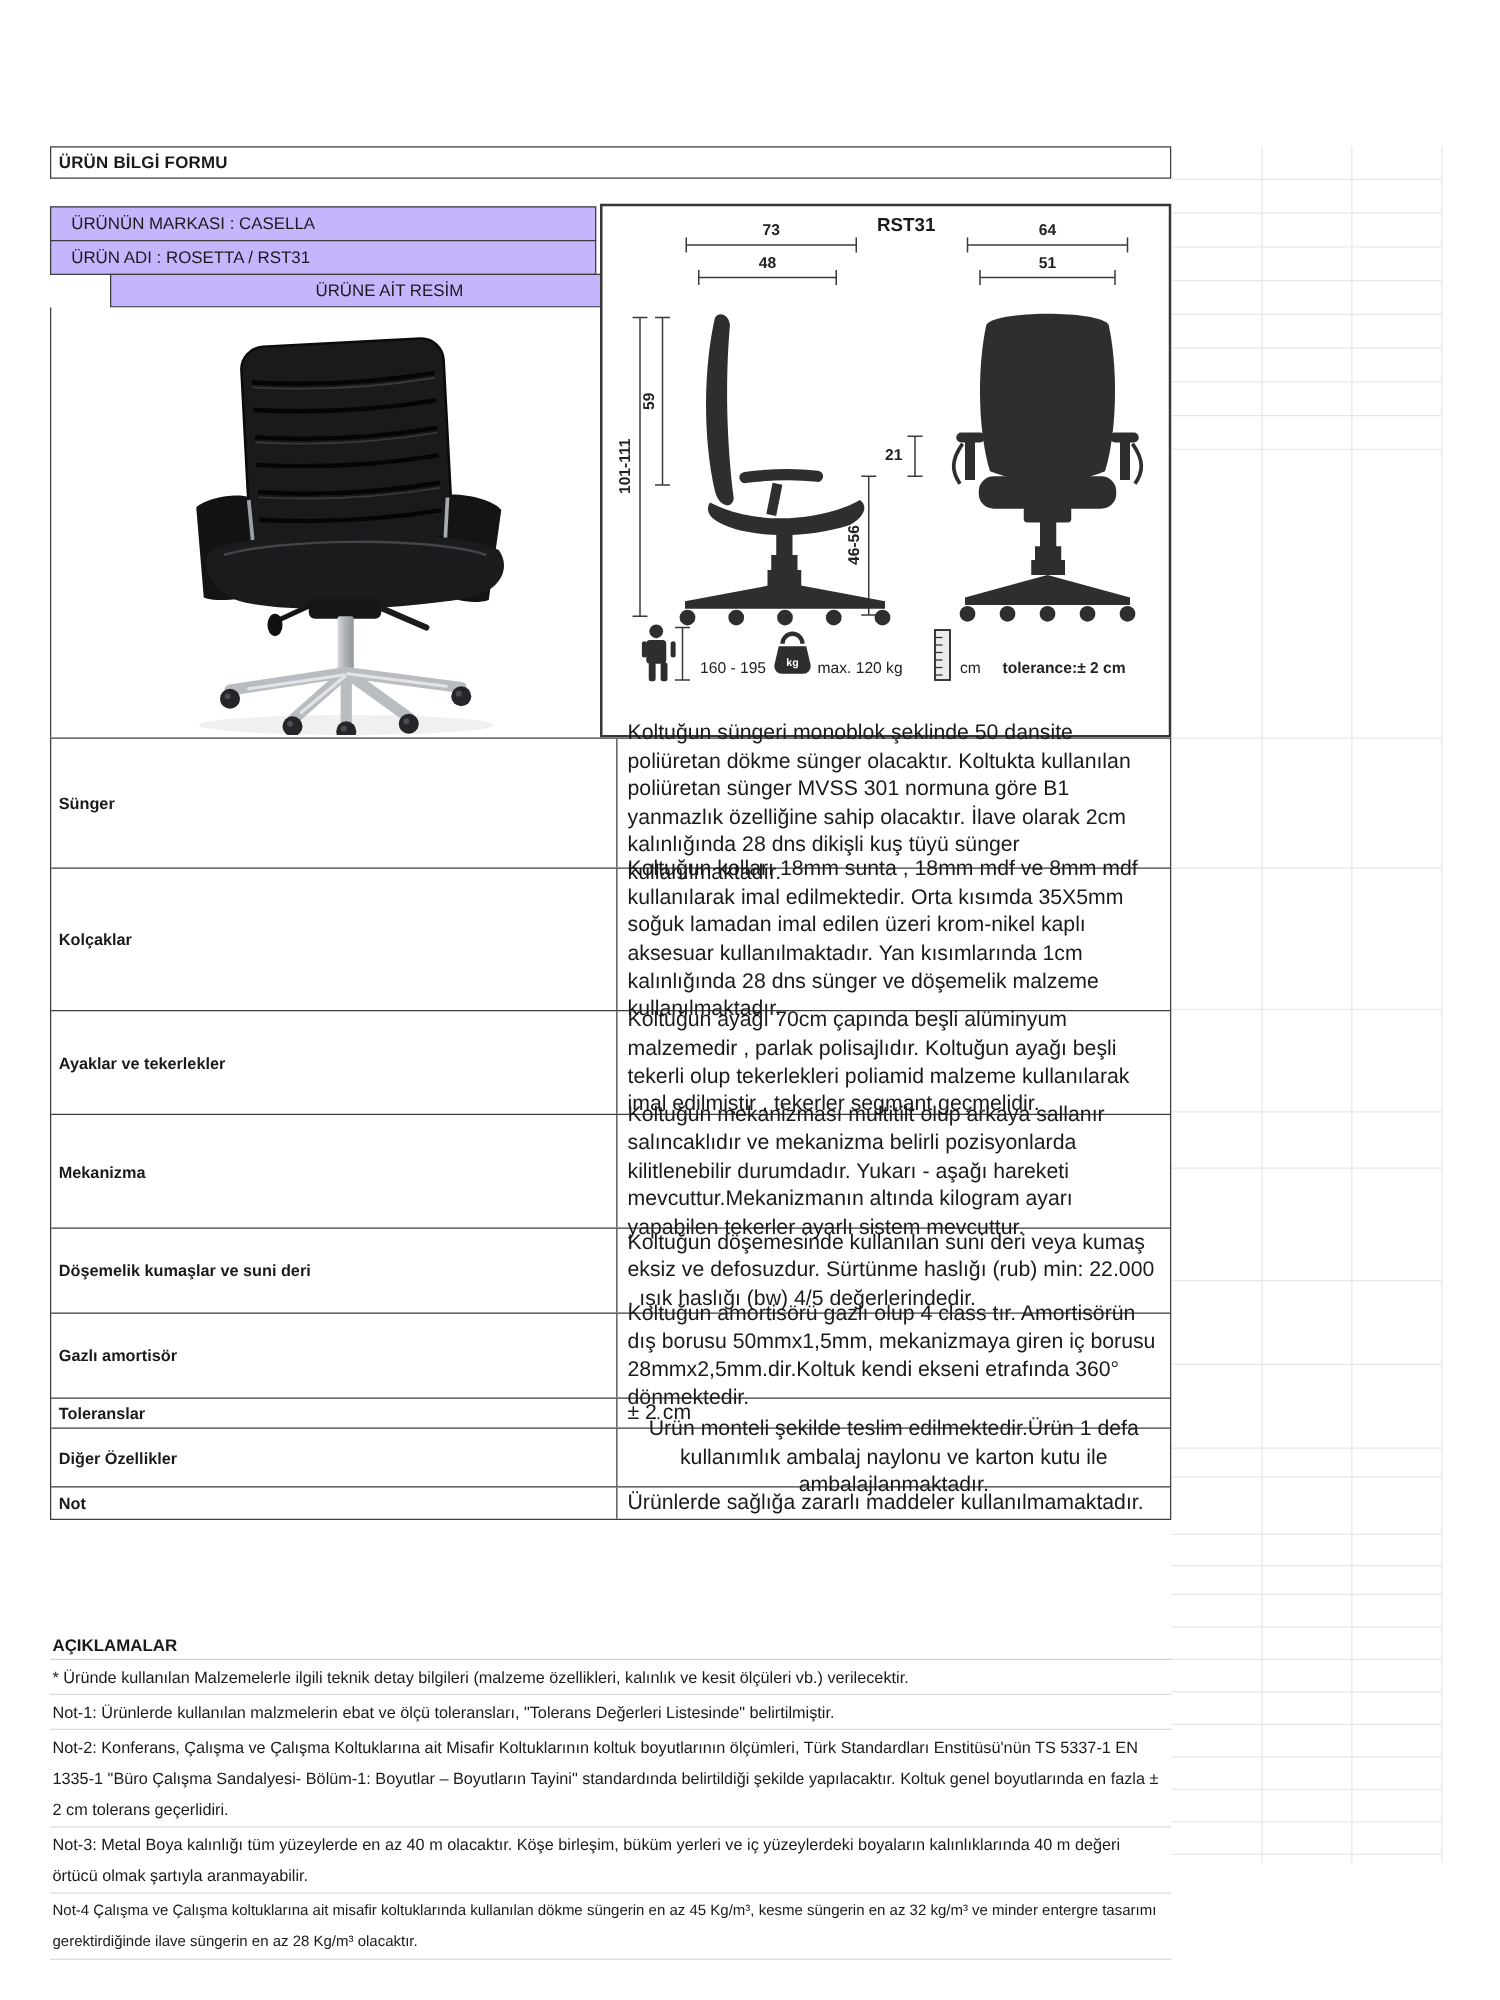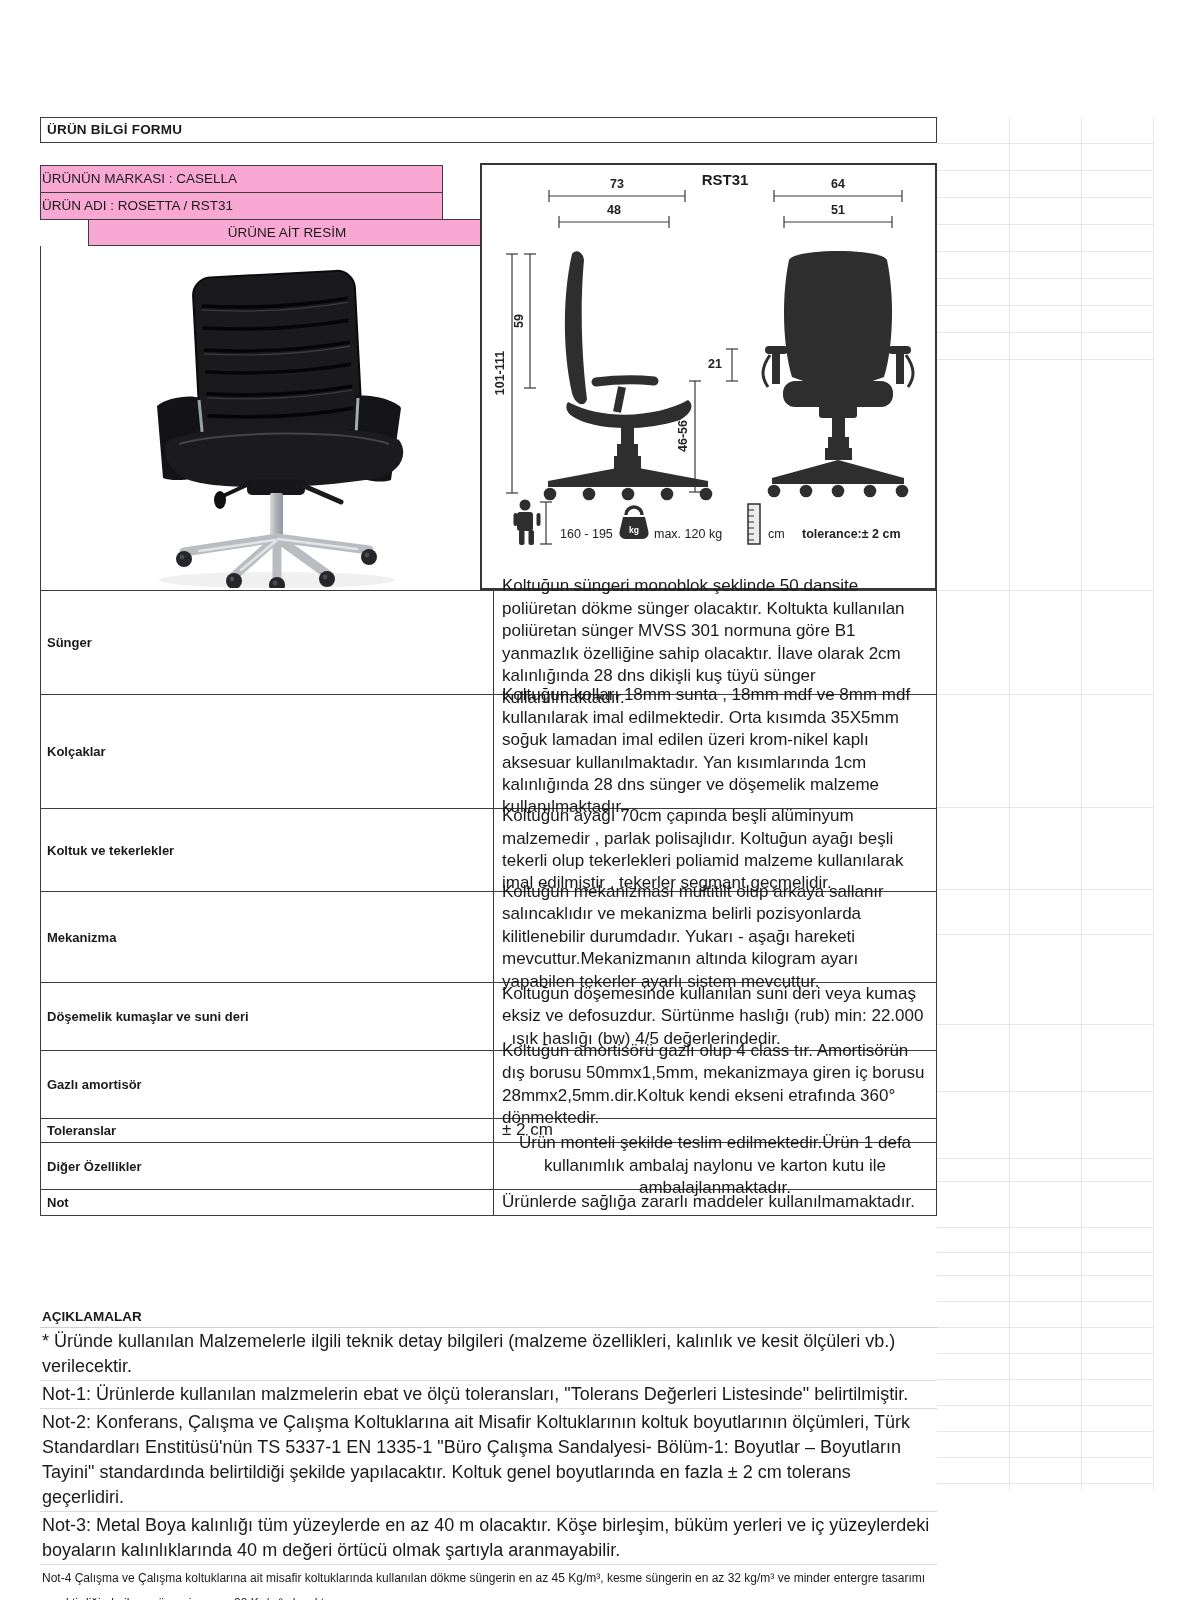--- a/index.html
+++ b/index.html
@@ -6,37 +6,37 @@
   body{width:1200px;height:1600px;background:#ffffff;position:relative;
        font-family:"Liberation Sans",sans-serif;color:#1a1a1a;
        -webkit-font-smoothing:antialiased;}
   .abs{position:absolute;box-sizing:border-box;}
   
   .gv{position:absolute;width:1px;background:#e7e7e7;}
   .gh{position:absolute;height:1px;background:#e7e7e7;left:937px;width:216px;}
   
   .title-box{left:40px;top:117px;width:897px;height:26px;border:1.5px solid #3c3c3c;
              font-weight:bold;font-size:13.5px;padding:4px 6px 0 6px;letter-spacing:.2px;}
-  .hcell{left:40px;width:403px;height:28px;border:1px solid #3c3c3c;background:#f9a8d4;
-         font-size:13.5px;padding:5px 6px 0 1px;}
+  .hcell{left:40px;width:437px;height:28px;border:1px solid #3c3c3c;background:#c4b5fd;
+         font-size:13.5px;padding:5px 6px 0 16px;}
   .hcell.center{text-align:center;margin-left:48px;}
   .photo-cell{left:40px;top:246px;width:441px;height:344px;border-left:1px solid #3c3c3c;
               border-right:1px solid #3c3c3c;background:#fff;}
   .drawing-box{left:480px;top:163px;width:457px;height:427px;border:2px solid #363636;background:#fff;}
   
   .spec-table{left:40px;top:590px;width:897px;border:1px solid #3c3c3c;border-top:1.5px solid #3c3c3c;background:#fff;}
   .spec-row{display:flex;border-top:1px solid #3c3c3c;}
   .spec-row:first-child{border-top:none;}
   .spec-label{width:440px;border-right:1px solid #3c3c3c;display:flex;align-items:center;
               padding:2px 6px;font-size:13px;font-weight:bold;}
   .spec-text{flex:1;display:flex;align-items:center;padding:3px 8px;font-size:17px;line-height:1.32;}
   
   .notes{left:40px;top:1305px;width:897px;}
   .notes-heading{font-weight:bold;font-size:13.5px;padding:4px 2px 3px 2px;border-bottom:1px solid #cfcfcf;}
-  .note-p{font-size:18px;line-height:25px;padding:1px 2px;border-bottom:1px solid #dcdcdc;}
+  .note-p{font-size:13px;line-height:25px;padding:1px 2px;border-bottom:1px solid #dcdcdc;}
   .note-p.small{font-size:12px;}
   
   svg text{font-family:"Liberation Sans",sans-serif;}
   .dim-line{stroke:#3a3a3a;stroke-width:1.2;}
   .dim-label{font-size:12.5px;font-weight:bold;fill:#222;}
   .sil{fill:#2e2e2e;}
   .sil-stroke{stroke:#2e2e2e;fill:none;}
   .icon-label{font-size:12.5px;fill:#222;}
 </style>
 </head>
@@ -286,21 +286,21 @@
 <div class="abs spec-table">
   <div class="spec-row" style="height:103px;">
     <div class="spec-label">Sünger</div>
     <div class="spec-text">Koltuğun  süngeri monoblok şeklinde  50 dansite poliüretan  dökme sünger  olacaktır. Koltukta kullanılan poliüretan sünger MVSS 301 normuna göre B1 yanmazlık özelliğine sahip olacaktır. İlave olarak 2cm kalınlığında 28 dns dikişli kuş tüyü sünger kullanılmaktadır.</div>
   </div>
   <div class="spec-row" style="height:113px;">
     <div class="spec-label">Kolçaklar</div>
     <div class="spec-text">Koltuğun kolları 18mm sunta , 18mm mdf ve 8mm mdf kullanılarak imal edilmektedir. Orta kısımda 35X5mm soğuk lamadan imal edilen üzeri krom-nikel kaplı aksesuar kullanılmaktadır. Yan kısımlarında 1cm kalınlığında 28 dns sünger ve döşemelik malzeme kullanılmaktadır.</div>
   </div>
   <div class="spec-row" style="height:82px;">
-    <div class="spec-label">Koltuk ve tekerlekler</div>
+    <div class="spec-label">Ayaklar ve tekerlekler</div>
     <div class="spec-text">Koltuğun ayağı  70cm çapında beşli alüminyum malzemedir , parlak polisajlıdır. Koltuğun ayağı beşli tekerli olup tekerlekleri poliamid malzeme kullanılarak imal edilmiştir , tekerler  segmant geçmelidir.</div>
   </div>
   <div class="spec-row" style="height:90px;">
     <div class="spec-label">Mekanizma</div>
     <div class="spec-text">Koltuğun mekanizması multitilt olup arkaya sallanır salıncaklıdır ve mekanizma belirli pozisyonlarda kilitlenebilir durumdadır. Yukarı - aşağı hareketi mevcuttur.Mekanizmanın altında kilogram ayarı yapabilen tekerler ayarlı sistem mevcuttur.</div>
   </div>
   <div class="spec-row" style="height:67px;">
     <div class="spec-label">Döşemelik kumaşlar ve suni deri</div>
     <div class="spec-text">Koltuğun döşemesinde kullanılan suni deri veya kumaş eksiz ve defosuzdur. Sürtünme haslığı (rub) min: 22.000 , ışık haslığı (bw) 4/5 değerlerindedir.</div>
   </div>

